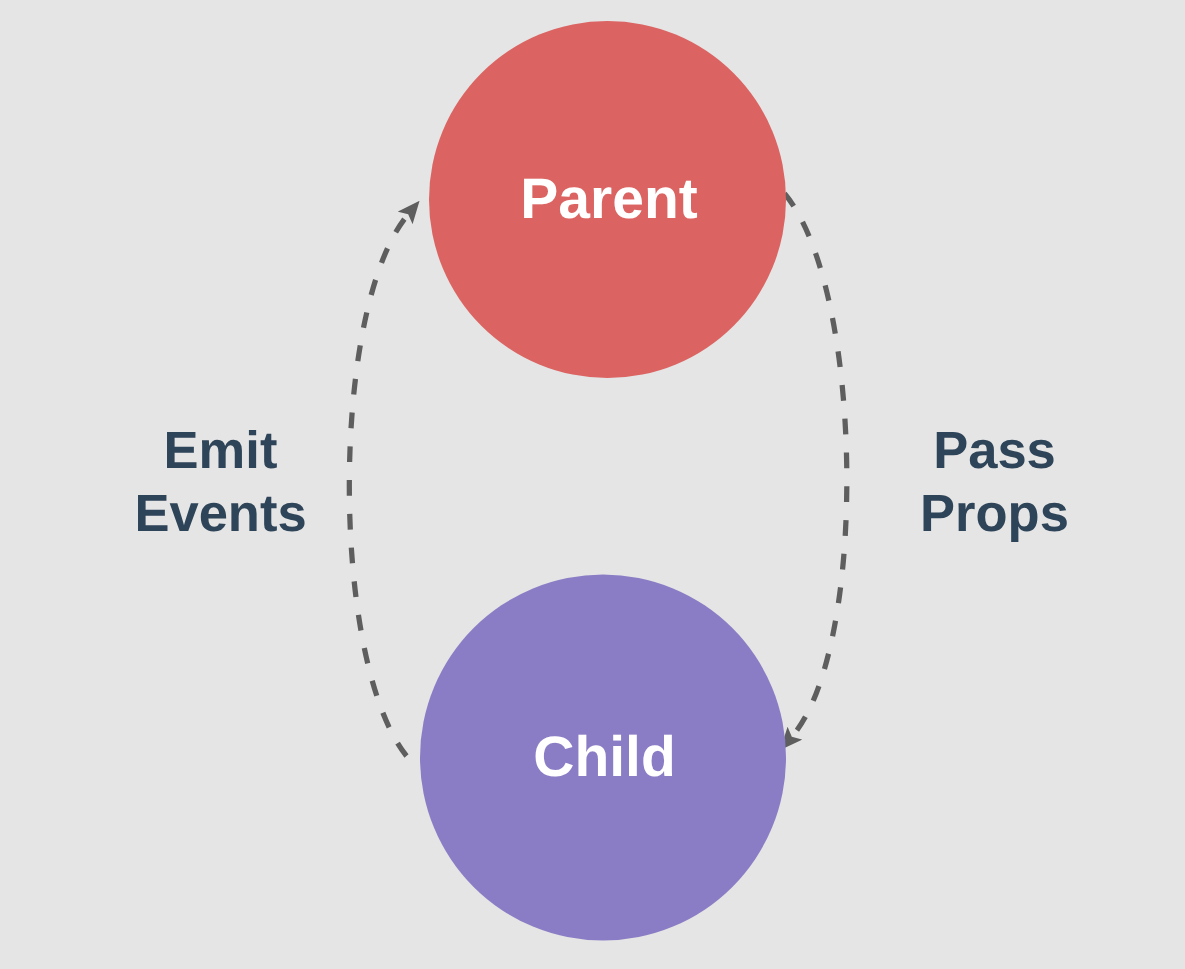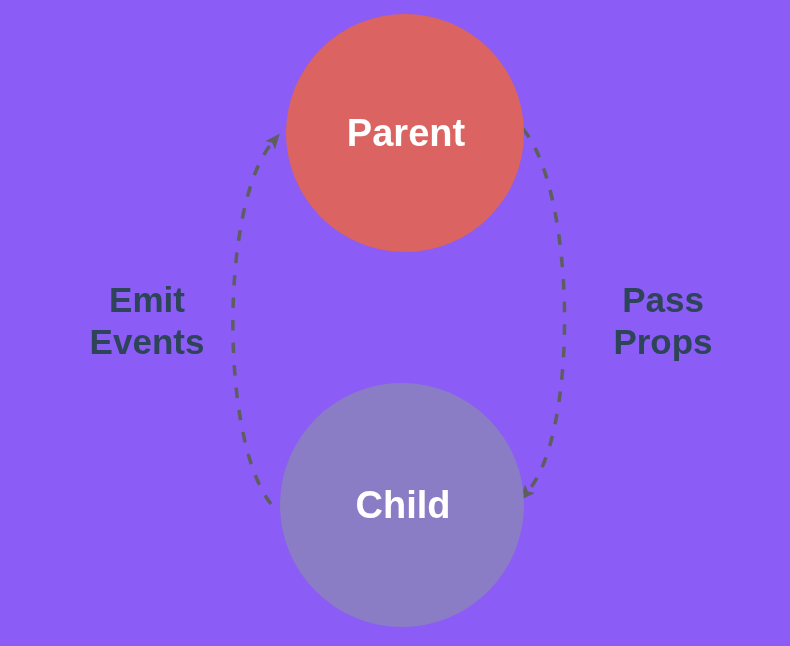--- a/index.html
+++ b/index.html
@@ -4,21 +4,21 @@
 <style>
   html, body {
     margin: 0;
     padding: 0;
     background: #ffffff;
   }
   .canvas {
     position: relative;
     width: 790px;
     height: 646px;
-    background: #8b5cf6;
+    background: #e5e5e5;
     overflow: hidden;
     font-family: "Liberation Sans", sans-serif;
   }
   svg {
     display: block;
   }
   .node-label {
     font-family: "Liberation Sans", sans-serif;
     font-size: 38px;
     font-weight: bold;

